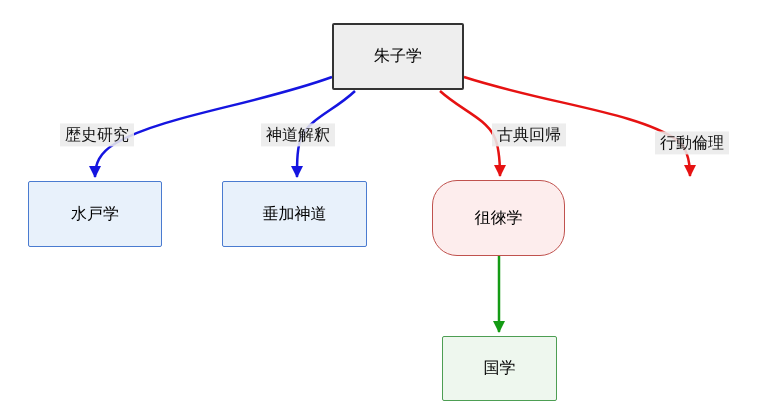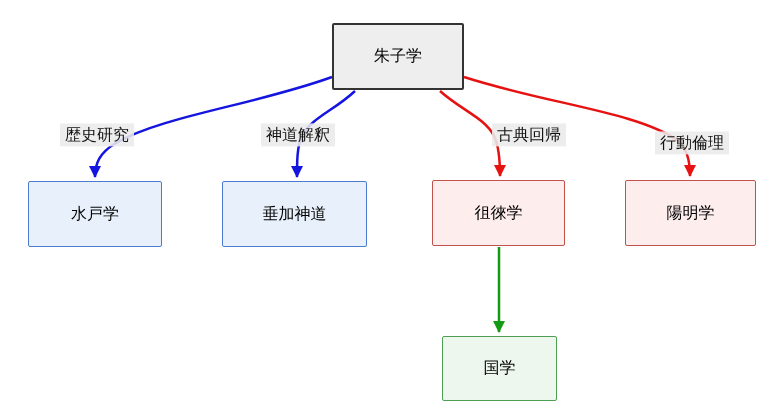--- a/index.html
+++ b/index.html
@@ -41,21 +41,21 @@
     line-height: 1.2;
     padding: 2px 5px;
     white-space: nowrap;
     z-index: 2;
   }
 
   
   #n-shushigaku { left: 332px; top: 23px;  width: 132px; height: 67px; }
   #n-mitogaku   { left: 28px;  top: 181px; width: 134px; height: 66px; }
   #n-suika      { left: 222px; top: 181px; width: 145px; height: 66px; }
-  #n-sorai      { left: 432px; top: 180px; width: 133px; height: 66px; }
+  #n-sorai      { left: 432px; top: 180px; width: 133px; height: 76px; border-radius: 25px; }
   #n-yomei      { left: 625px; top: 180px; width: 131px; height: 66px; }
   #n-kokugaku   { left: 442px; top: 336px; width: 115px; height: 65px; }
 
   
   #el-0 { left: 97px;  top: 135px; }
   #el-1 { left: 298px; top: 135px; }
   #el-2 { left: 501px; top: 135px; margin-left: 28px; }
   #el-3 { left: 692px; top: 135px; margin-top: 8px; }
   #el-4 { left: 498px; top: 290px; }
 </style>
@@ -97,23 +97,20 @@
   </div>
 
   <div id="n-suika" class="node node-blue">
     <span>垂加神道</span>
   </div>
 
   <div id="n-sorai" class="node node-red">
     <span>徂徠学</span>
   </div>
 
-  <div id="n-yomei" class="node node-red">
-    <span>陽明学</span>
-  </div>
 
   <div id="n-kokugaku" class="node node-green">
     <span>国学</span>
   </div>
 
   <div id="el-0" class="edge-label">歴史研究</div>
   <div id="el-1" class="edge-label">神道解釈</div>
   <div id="el-2" class="edge-label">古典回帰</div>
   <div id="el-3" class="edge-label">行動倫理</div>
 

